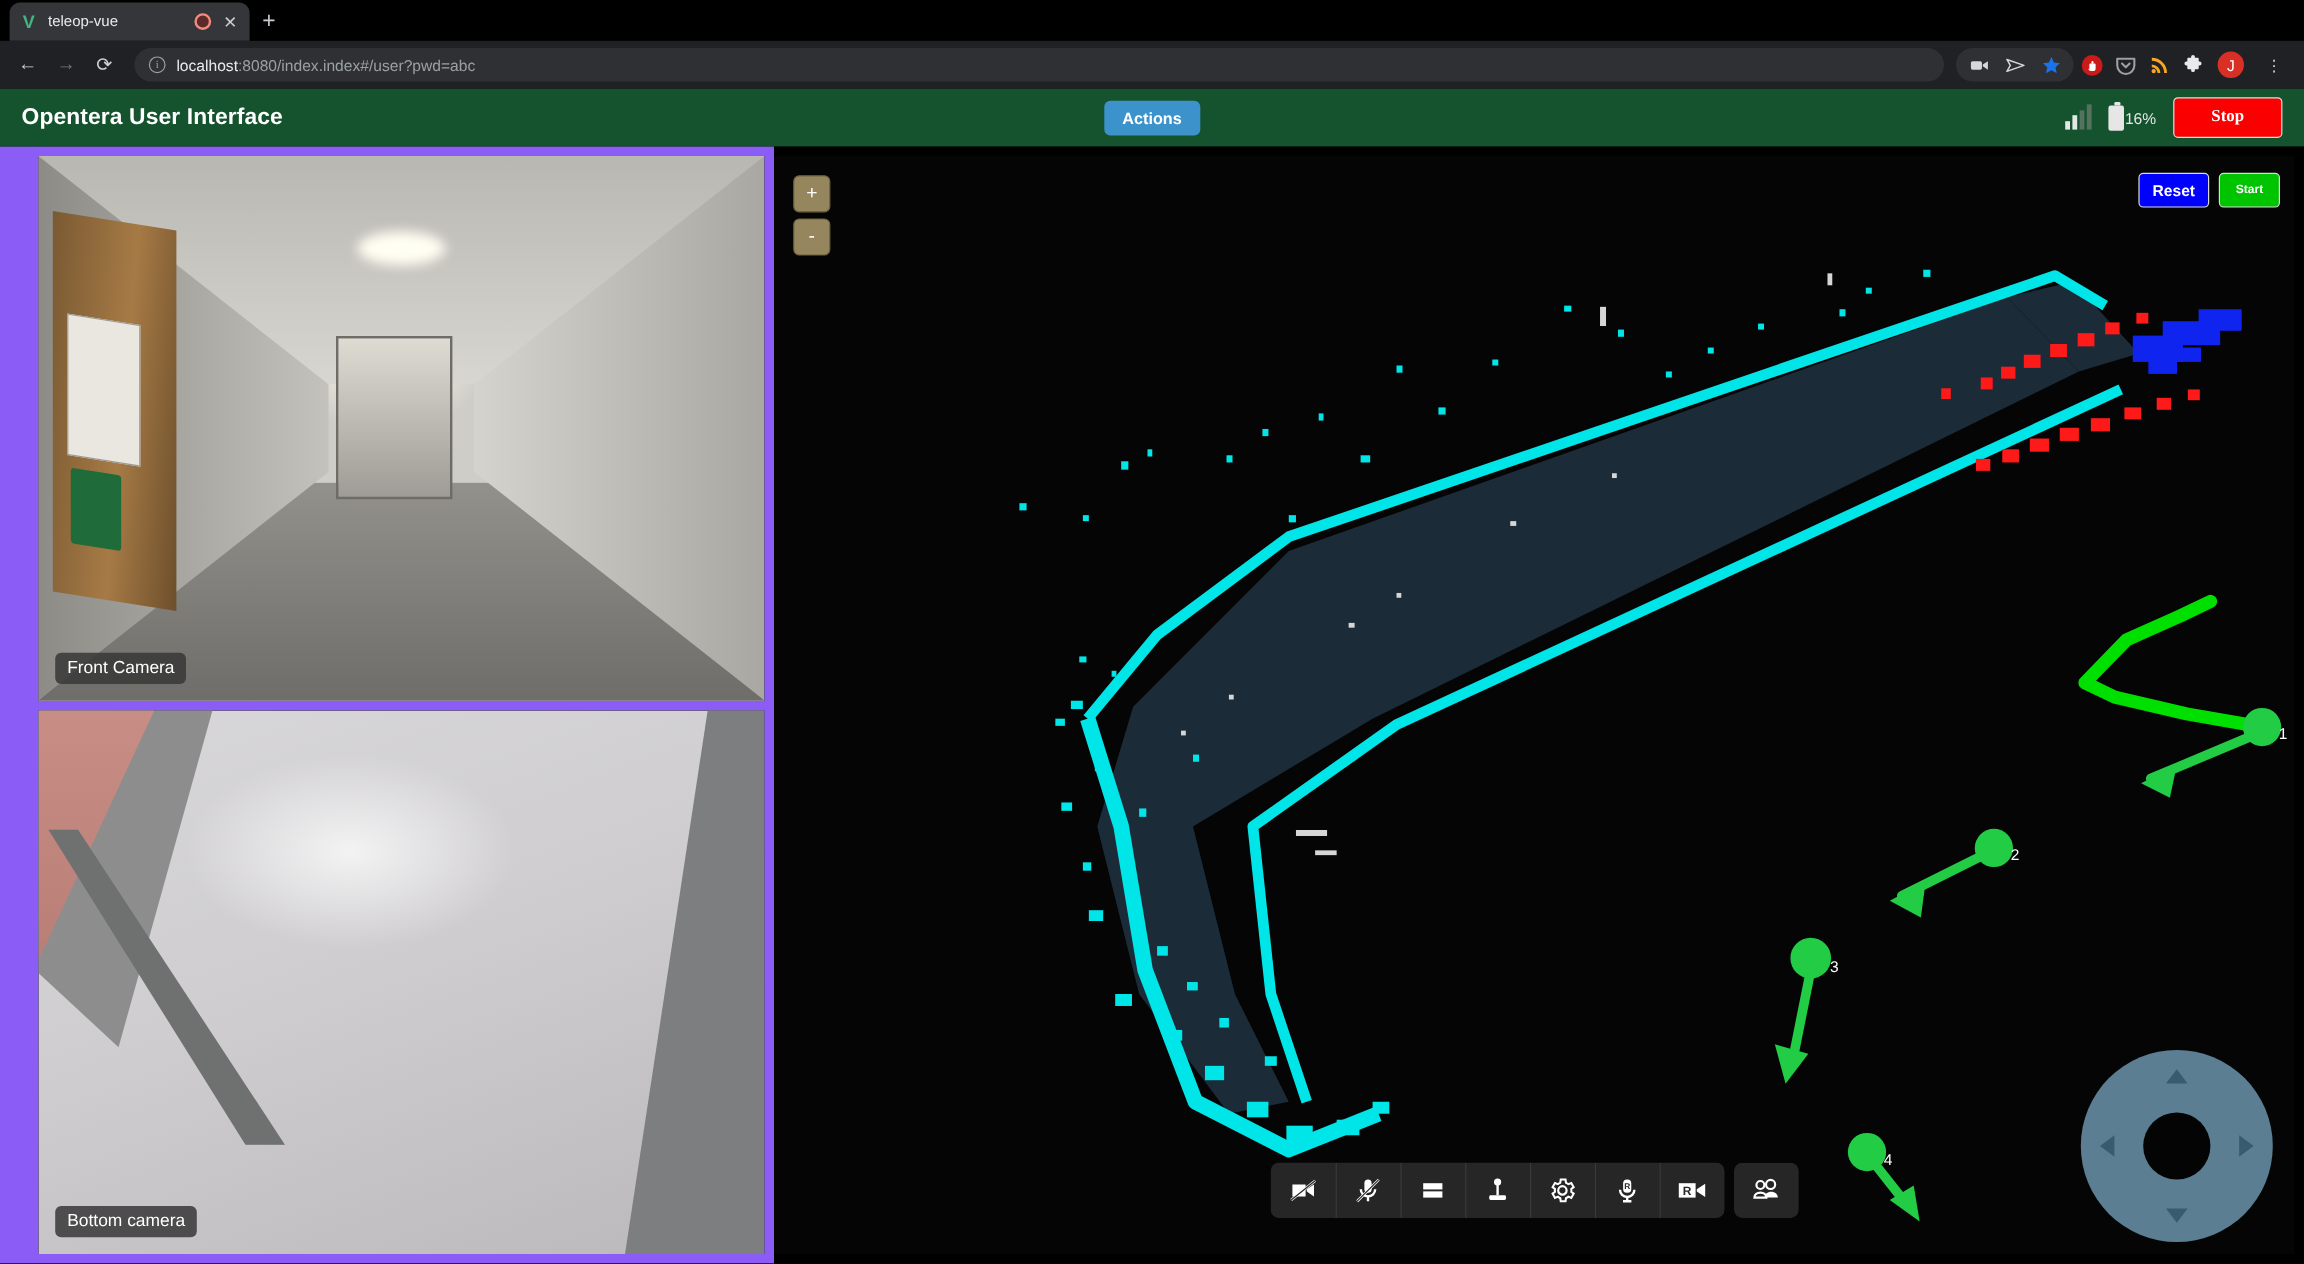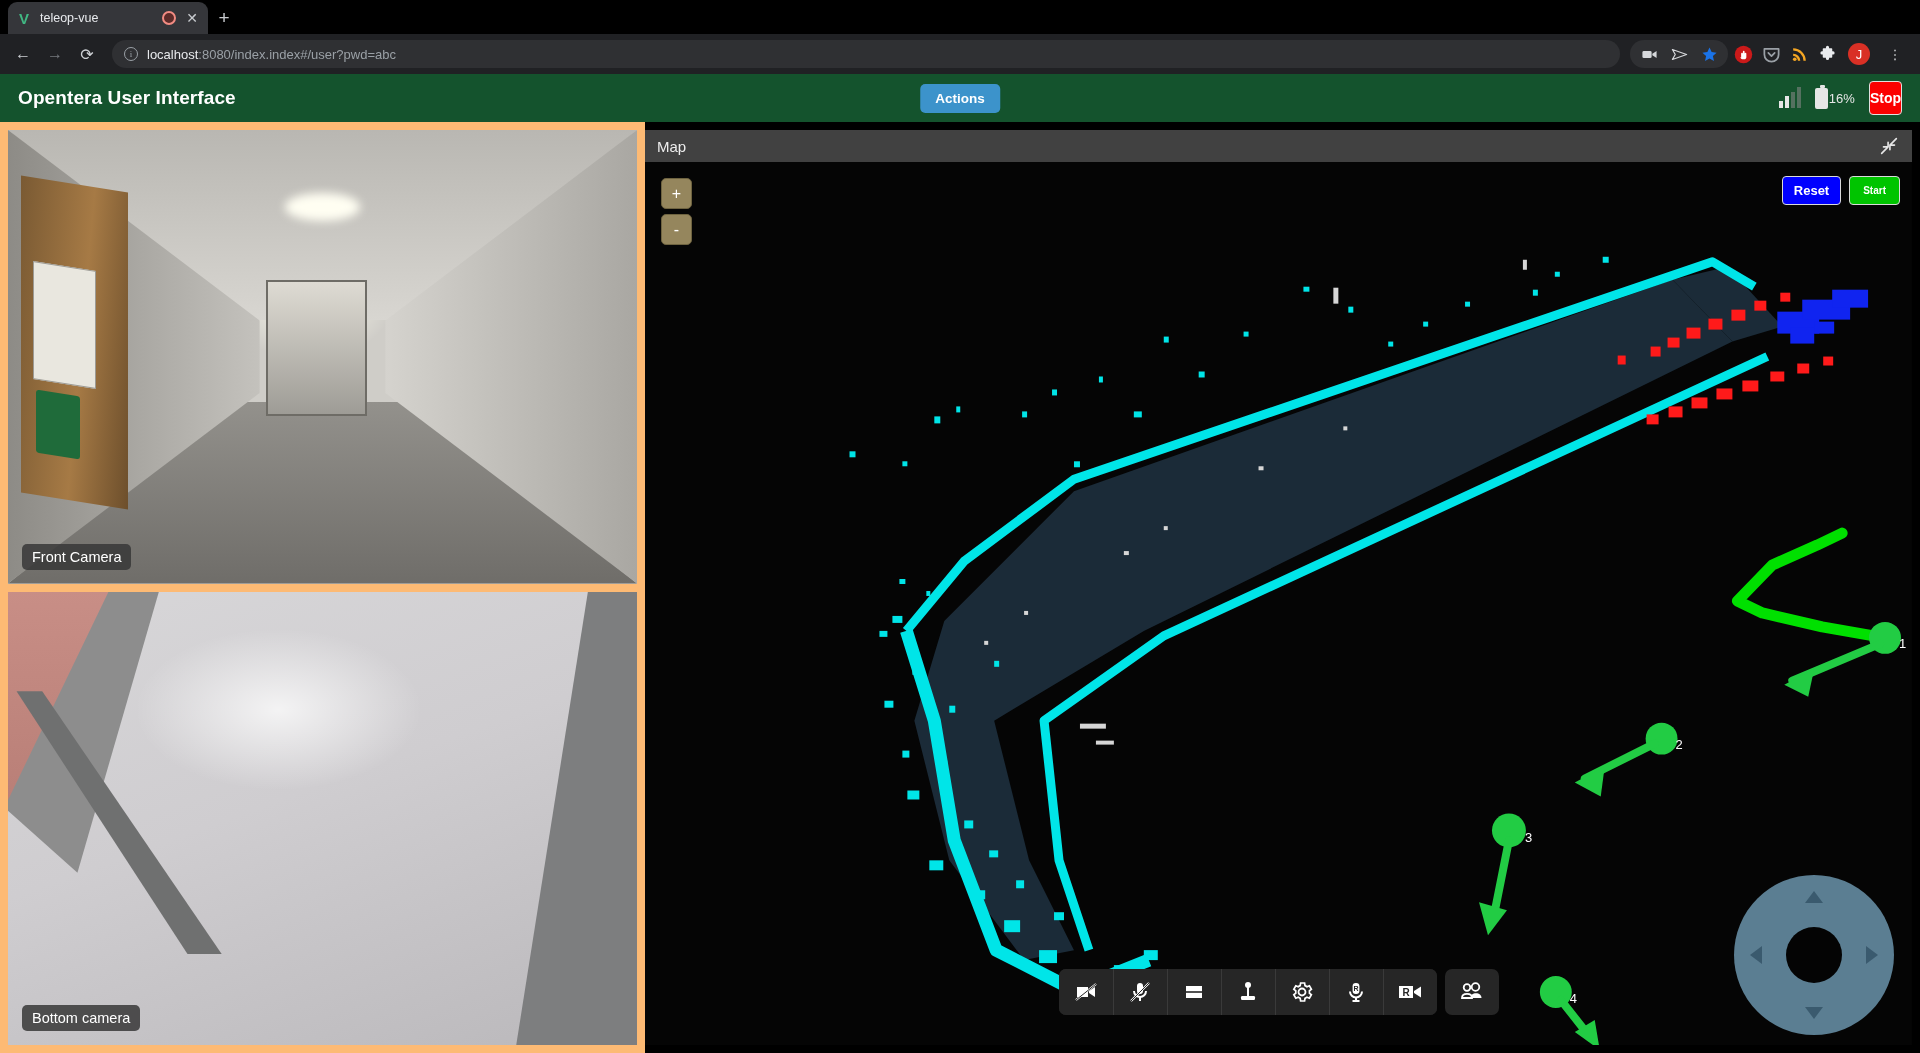--- a/index.html
+++ b/index.html
@@ -70,27 +70,27 @@
   .hdr-right { margin-left: auto; display: flex; align-items: center; gap: 14px; }
   .signal { display: flex; align-items: flex-end; gap: 2px; height: 20px; }
   .signal i { width: 4px; background: #e6e6e6; display:block; }
   .signal i.off { background: #8a8a8a; opacity: .55; }
   .battery { display: flex; align-items: center; gap: 1px; color: #e6e6e6; font-size: 13px; }
   .bat-shape { width: 13px; height: 21px; border: 2px solid #e6e6e6; border-radius: 2px;
     background: #e6e6e6; position: relative; }
   .bat-shape:before { content:""; position:absolute; top:-5px; left:3px; width:5px;height:3px;
     background:#e6e6e6; border-radius: 1px;}
   .stop-btn { background:#fb0000; color:#fff; font-weight:bold; font-size:14px;
-    padding:8px 0; border-radius:4px; border:1px solid #e0e0e0; }
+    padding:8px 31px; border-radius:4px; border:1px solid #e0e0e0;font-family:Liberation Serif, serif; }
 
   .body { flex: 1; display: flex; min-height: 0; background: #000; }
 
   
   .cams { width: 645px; flex: none; display: flex; flex-direction: column;
-          padding: 8px 8px 8px 8px; gap: 8px; background:#fdba74; }
+          padding: 8px 8px 8px 32px; gap: 8px; background:#8b5cf6; }
   .cam { position: relative; flex: 1; overflow: hidden; background:#111; min-height: 0;}
   .cam-label {
     position: absolute; left: 14px; bottom: 14px; background: rgba(55,55,55,.85);
     color: #fff; font-size: 14.5px; padding: 5px 10px; border-radius: 5px;
   }
   .cam-img { position: absolute; inset: 0; }
 
   
   .hall { background:
       radial-gradient(ellipse 120px 90px at 48% 37%, rgba(255,255,240,.95), rgba(255,255,235,0) 70%),
@@ -302,29 +302,20 @@
               <div class="stripe"></div>
             <div class="edge"></div>
               <div class="edge2"></div>
               <div class="sheen"></div>
           </div>
           <div class="cam-label">Bottom camera</div>
         </div>
       </div>
 
       <div class="mapcol">
-        <div class="map-header">
-          <span>Map</span>
-          <span class="map-collapse">
-            <svg width="22" height="22" viewBox="0 0 24 24">
-              <path d="M4 20l7-7M11 13h-5M11 13v-5" stroke="#e6e6e6" stroke-width="1.8" fill="none" stroke-linecap="round"></path>
-              <path d="M20 4l-7 7M13 11h5M13 11v5" stroke="#e6e6e6" stroke-width="1.8" fill="none" stroke-linecap="round"></path>
-            </svg>
-          </span>
-        </div>
 
         <div class="map-area">
 
           <div class="zoom-ctrl">
             <div class="zoom-btn">+</div>
             <div class="zoom-btn">-</div>
           </div>
 
           <div class="map-btns">
             <button class="btn-reset">Reset</button>

